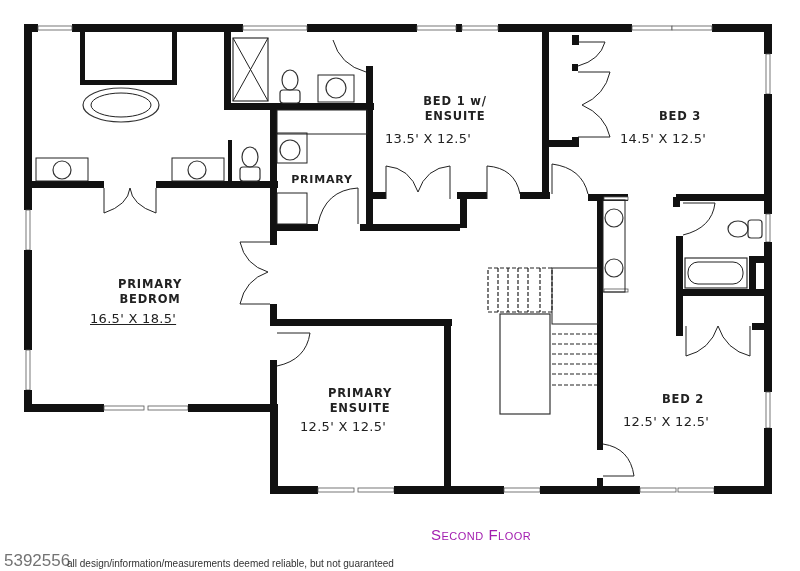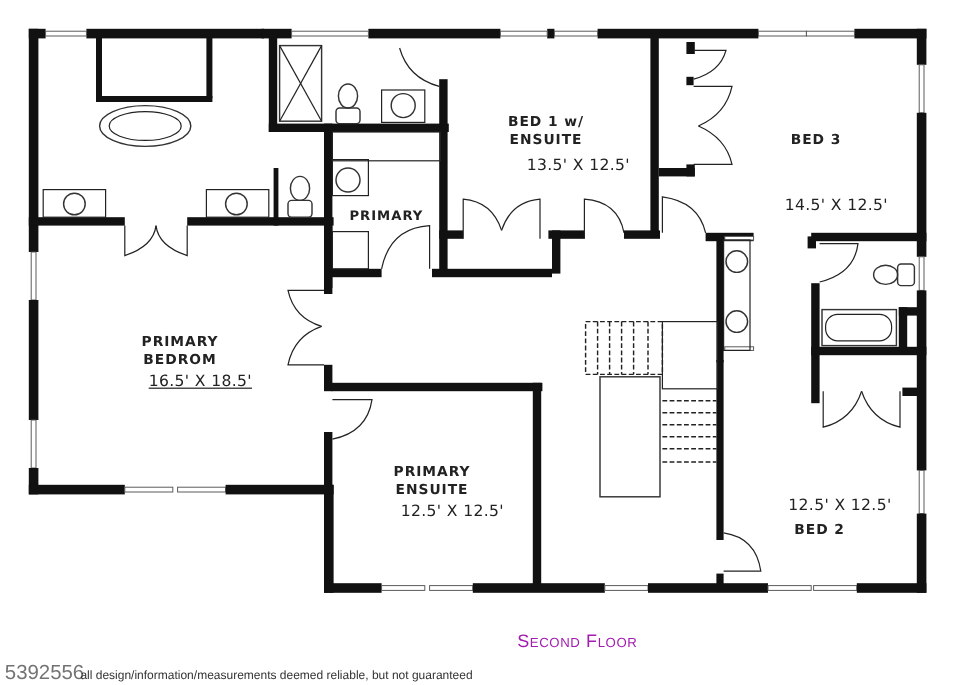--- a/index.html
+++ b/index.html
@@ -4,21 +4,21 @@
   <style>
     html, body { margin: 0; padding: 0; background: #ffffff; }
     body { width: 800px; height: 571px; position: relative; overflow: hidden; font-family: "DejaVu Sans", sans-serif; }
     #plan { position: absolute; left: 0; top: 0; width: 800px; height: 571px; }
     .wall { fill: #111111; }
     .thin { fill: none; stroke: #222; stroke-width: 1; }
     .thin2 { fill: none; stroke: #333; stroke-width: 1.2; }
     .dash { fill: none; stroke: #222; stroke-width: 1.2; stroke-dasharray: 4 2; }
     .win { fill: #ffffff; stroke: #555; stroke-width: 0.8; }
     .room-label { position: absolute; text-align: center; color: #222; font-family: "DejaVu Sans", sans-serif; font-weight: bold; font-size: 11.5px; letter-spacing: 0.8px; line-height: 15px; }
-    .room-dim { position: absolute; text-align: right; color: #222; font-family: "DejaVu Sans", sans-serif; font-size: 13px; letter-spacing: 0.3px; white-space: nowrap; }
+    .room-dim { position: absolute; text-align: left; color: #222; font-family: "DejaVu Sans", sans-serif; font-size: 13px; letter-spacing: 0.3px; white-space: nowrap; }
     .floor-title { position: absolute; left: 431px; top: 526px; font-family: Liberation Sans, sans-serif; font-size: 15px; color: #a21caf; letter-spacing: 0.5px; font-variant: small-caps; }
     .listing-id { position: absolute; left: 4px; top: 551px; font-family: "Liberation Sans", sans-serif; font-size: 17px; color: #737373; }
     .disclaimer { position: absolute; left: 67px; top: 558px; font-family: "Liberation Sans", sans-serif; font-size: 10px; color: #333; }
   </style>
 </head>
 <body>
 
 <svg id="plan" viewBox="0 0 800 571" xmlns="http://www.w3.org/2000/svg">
 
   <g>
@@ -225,23 +225,23 @@
 
 <div class="room-label" style="left:385px; top:94px; width:140px;">
   <div>BED 1 w/</div>
   <div>ENSUITE</div>
 </div>
 <div class="room-dim" style="left:385px; top:131px; width:140px;">13.5' X 12.5'</div>
 
 <div class="room-label" style="left:620px; top:109px; width:120px;">
   <div>BED 3</div>
 </div>
-<div class="room-dim" style="left:620px; top:131px; width:120px;margin-top:33px;">14.5' X 12.5'</div>
-
-<div class="room-label" style="left:623px; top:392px; width:120px;margin-top:42px;">
+<div class="room-dim" style="left:620px; top:131px; width:120px;">14.5' X 12.5'</div>
+
+<div class="room-label" style="left:623px; top:392px; width:120px;">
   <div>BED 2</div>
 </div>
 <div class="room-dim" style="left:623px; top:414px; width:120px;">12.5' X 12.5'</div>
 
 <div class="room-label" style="left:282px; top:172px; width:80px; font-size:11px;">
   <div>PRIMARY</div>
 </div>
 
 <div class="floor-title">Second Floor</div>
 <div class="listing-id">5392556</div>

